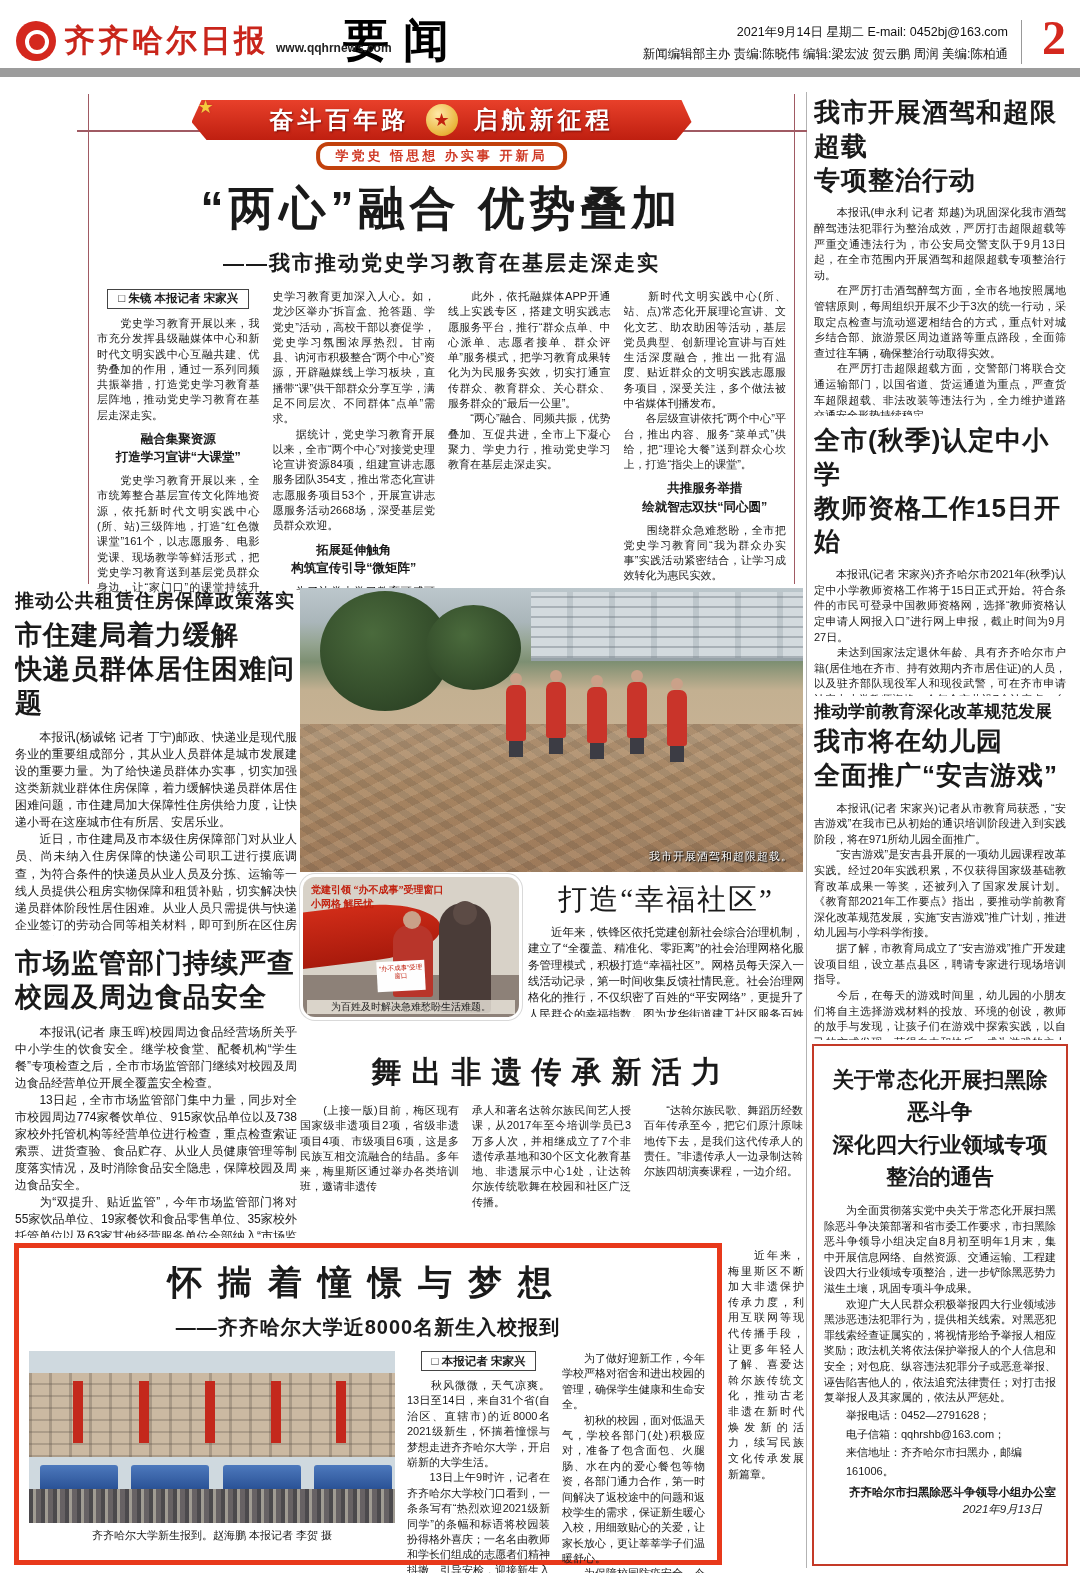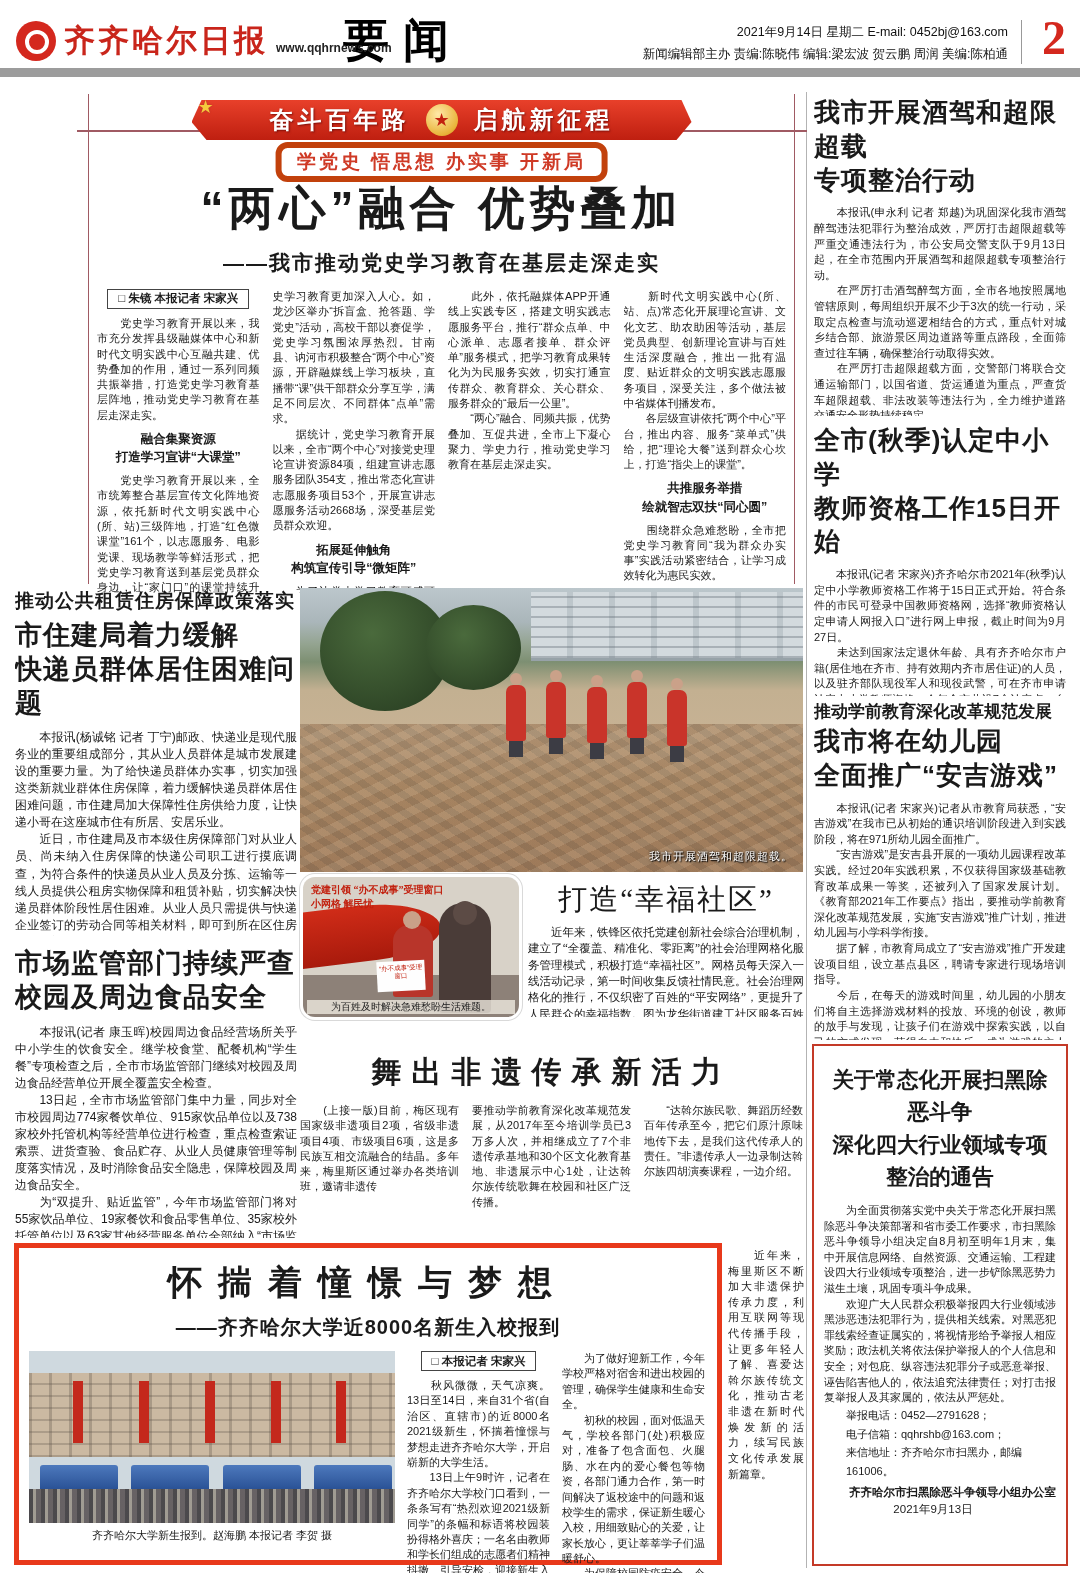--- a/index.html
+++ b/index.html
@@ -22,22 +22,22 @@
   
   .lead{left:88px;top:94px;width:707px;height:490px;border-left:1px solid #a05a63;border-right:1px solid #a05a63;box-sizing:border-box;}
   .banner-wrap{position:relative;width:560px;height:74px;margin:2px auto 0;}
   .banner-line{position:absolute;top:34px;left:-85px;width:730px;height:2px;background:#a05a63;}
   .ribbon{position:absolute;left:30px;top:4px;width:500px;height:40px;background:linear-gradient(180deg,#e8402a,#bf1f10);
         clip-path:polygon(2% 0,98% 0,100% 55%,97% 100%,3% 100%,0 55%);display:flex;align-items:center;justify-content:center;gap:16px;}
   .ribbon .slog{color:#fff;font-weight:bold;font-size:24px;letter-spacing:4px;text-shadow:1px 1px 2px rgba(90,0,0,.7);}
   .emblem{width:32px;height:32px;border-radius:50%;background:radial-gradient(circle at 38% 32%,#ffe9a8,#e9b43b 70%,#c98f1d);
         display:flex;align-items:center;justify-content:center;color:#c2210f;font-size:18px;}
   .stars{position:absolute;left:6px;top:-4px;color:#f5c83c;font-size:18px;text-shadow:0 0 2px #a33;}
-  .pill{position:absolute;left:50%;transform:translateX(-50%);top:46px;background:#fff;border:6px solid #c2410c;
-        border-radius:12px;color:#cf3a26;font-size:19px;font-weight:bold;letter-spacing:3px;padding:1px 16px;white-space:nowrap;text-align:center;}
+  .pill{position:absolute;left:50%;transform:translateX(-50%);top:46px;background:#fff;border:4px solid #c2410c;
+        border-radius:12px;color:#cf3a26;font-size:13px;font-weight:bold;letter-spacing:3px;padding:1px 16px;white-space:nowrap;text-align:center;}
   .lead-headline{text-align:center;font-size:46px;font-weight:bold;letter-spacing:5px;margin-top:8px;}
   .lead-subhead{text-align:center;font-size:21px;font-weight:bold;letter-spacing:2px;margin-top:9px;}
   .lead-cols{display:flex;gap:13px;padding:12px 8px 0 8px;height:304px;overflow:hidden;}
   .lead-cols .col{flex:1;font-size:11px;line-height:1.39;text-align:justify;overflow:hidden;}
   .bt{white-space:pre-wrap;text-align:justify;}
   .sub-h{font-weight:bold;text-align:center;margin:7px 0;white-space:pre-line;font-size:12.5px;line-height:1.45;}
   .byline-box{width:fit-content;margin:0 auto 7px;border:1px solid #444;padding:1px 10px;font-size:11.5px;font-weight:bold;}
   
   .housing{left:15px;top:588px;width:282px;height:348px;overflow:hidden;}
   .kicker1{font-size:19px;font-weight:bold;letter-spacing:1px;}
@@ -108,21 +108,21 @@
   .r-h{font-size:26px;font-weight:bold;line-height:1.3;white-space:pre-line;letter-spacing:1px;margin-bottom:8px;}
   .r-kicker{font-size:17px;font-weight:bold;margin-bottom:2px;}
   .body11{font-size:11px;line-height:1.42;text-align:justify;white-space:pre-wrap;}
   .r1{top:96px;height:320px;}
   .r2{top:424px;height:272px;}
   .r3{top:700px;height:340px;}
   .notice{left:812px;top:1044px;width:256px;height:522px;border:2px solid #c43a28;box-sizing:border-box;padding:12px 10px 8px;overflow:hidden;}
   .notice-h{text-align:center;font-size:21.5px;font-weight:bold;line-height:1.5;white-space:pre-line;margin:6px 0 10px;}
   .notice-contact{font-size:11px;line-height:1.7;white-space:pre-wrap;padding-left:2em;}
   .notice-signer{text-align:right;font-size:11.5px;font-weight:bold;margin-top:4px;}
-  .notice-date{text-align:center;font-size:11.5px;margin-top:2px;padding-right:14px;}
+  .notice-date{text-align:right;font-size:11.5px;margin-top:2px;padding-right:14px;font-style:italic;}
 </style>
 </head>
 <body>
 
 <div id="page">
 
   <div class="abs section-title">要闻</div>
   <div class="abs logo-wrap">
     <span class="logo-mark"></span>
     <span class="brand">齐齐哈尔日报</span>
@@ -224,21 +224,21 @@
   <div class="abs community">
     <div class="comm-h">打造“幸福社区”</div>
     <div class="comm-body">　　近年来，铁锋区依托党建创新社会综合治理机制，建立了“全覆盖、精准化、零距离”的社会治理网格化服务管理模式，积极打造“幸福社区”。网格员每天深入一线活动记录，第一时间收集反馈社情民意。社会治理网格化的推行，不仅织密了百姓的“平安网络”，更提升了人民群众的幸福指数。图为龙华街道建工社区服务百姓的照片。</div>
 
   </div>
 
   <div class="abs dance">
     <div class="dance-h">舞出非遗传承新活力</div>
     <div class="dance-cols">
       <div class="col bt">　　(上接一版)目前，梅区现有国家级非遗项目2项，省级非遗项目4项、市级项目6项，这是多民族互相交流融合的结晶。多年来，梅里斯区通过举办各类培训班，邀请非遗传</div>
-      <div class="col bt">要推动学前教育深化改革规范发展，从2017年至今培训学员已3万多人次，并相继成立了7个非遗传承基地和30个区文化教育基地、非遗展示中心1处，让达斡尔族传统歌舞在校园和社区广泛传播。</div>
+      <div class="col bt">承人和著名达斡尔族民间艺人授课，从2017年至今培训学员已3万多人次，并相继成立了7个非遗传承基地和30个区文化教育基地、非遗展示中心1处，让达斡尔族传统歌舞在校园和社区广泛传播。</div>
       <div class="col bt">　　“达斡尔族民歌、舞蹈历经数百年传承至今，把它们原汁原味地传下去，是我们这代传承人的责任。”非遗传承人一边录制达斡尔族四胡演奏课程，一边介绍。</div>
     </div>
   </div>
   <div class="abs dance-cont bt">　　近年来，梅里斯区不断加大非遗保护传承力度，利用互联网等现代传播手段，让更多年轻人了解、喜爱达斡尔族传统文化，推动古老非遗在新时代焕发新的活力，续写民族文化传承发展新篇章。</div>
 
   <div class="abs uni">
     <div class="uni-h">怀揣着憧憬与梦想</div>
     <div class="uni-sub">——齐齐哈尔大学近8000名新生入校报到</div>
     <div class="uni-row">
       <div>

